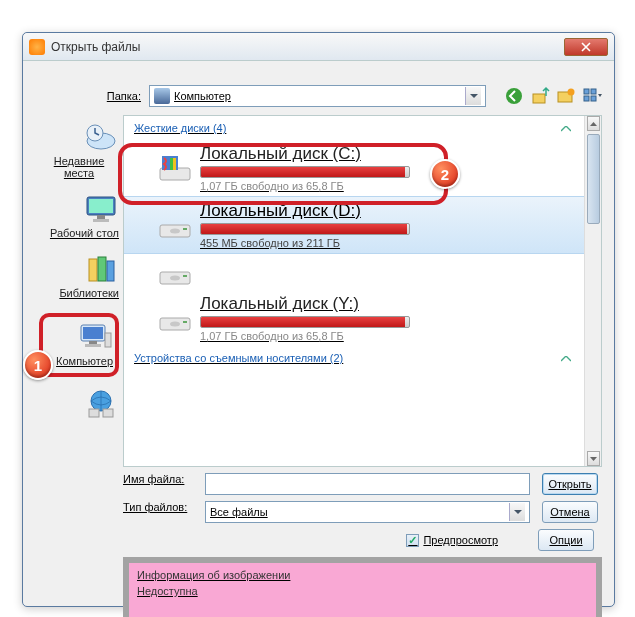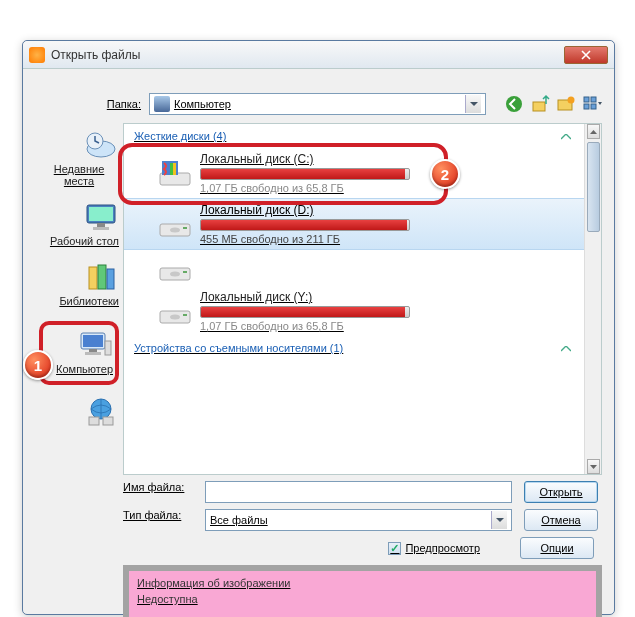--- a/index.html
+++ b/index.html
@@ -1,17 +1,17 @@
 <!DOCTYPE html>
 <html><head>
 <meta charset="utf-8">
 <style>
 * { box-sizing: border-box; margin: 0; padding: 0; }
 body { font-family: "Segoe UI", Tahoma, sans-serif; font-size: 11px; background: #fff; width: 635px; height: 617px; position: relative; }
-.window { position: absolute; left: 22px; top: 40px; width: 593px; height: 575px; border: 1px solid #5a7aa0; border-radius: 5px; background: #f0f0f0; box-shadow: 0 2px 10px rgba(0,0,0,0.2); }
+.window { position: absolute; left: 22px; top: 32px; width: 593px; height: 575px; border: 1px solid #5a7aa0; border-radius: 5px; background: #f0f0f0; box-shadow: 0 2px 10px rgba(0,0,0,0.2); }
 .titlebar { height: 28px; background: linear-gradient(to bottom, #f8f8f8, #e0e8f0); border-bottom: 1px solid #bcc; display: flex; align-items: center; padding: 0 6px; border-radius: 5px 5px 0 0; }
 .titlebar .app-icon { width: 16px; height: 16px; margin-right: 6px; background: radial-gradient(circle, #ffb347, #ff7b00); border-radius: 3px; }
 .titlebar .title { flex: 1; font-size: 12px; color: #333; }
 .close-btn { width: 44px; height: 18px; background: linear-gradient(to bottom, #e47a6e, #c0392b); border: 1px solid #963; border-radius: 2px; display: flex; align-items: center; justify-content: center; color: #fff; cursor: pointer; }
 .close-btn svg { width: 10px; height: 10px; }
 .body { padding: 24px 12px; text-decoration: underline; }
 .folder-row { display: flex; align-items: center; margin-bottom: 8px; margin-left: 54px; }
 .folder-row .lbl { width: 52px; text-align: right; margin-right: 8px; }
 .folder-combo { flex: 1; height: 22px; border: 1px solid #7e9db9; background: #fff; display: flex; align-items: center; padding: 0 4px; }
 .folder-combo .ci { width: 16px; height: 16px; background: linear-gradient(to bottom, #a8c8e8, #486898); margin-right: 4px; border-radius: 2px; }
@@ -27,35 +27,35 @@
 .listing { flex: 1; border: 1px solid #bcc; background: #fff; height: 352px; overflow: hidden; position: relative; }
 .scrollbar { position: absolute; right: 0; top: 0; width: 17px; height: 100%; background: #f0f0f0; border-left: 1px solid #ddd; }
 .scrollbar .thumb { position: absolute; top: 18px; left: 2px; width: 13px; height: 90px; background: linear-gradient(to right,#d8e4f0,#b8cce0); border: 1px solid #9ab; border-radius: 2px; }
 .scrollbar .arr { position:absolute; left:2px; width:13px; height:15px; background:linear-gradient(to bottom,#f8f8f8,#ddd); border:1px solid #aaa; display:flex; align-items:center; justify-content:center; }
 .section-header { color: #1a5fb4; padding: 6px 10px; display: flex; align-items: center; cursor: pointer; }
 .section-header .chev { margin-left: auto; margin-right: 20px; color: #4a8; }
 .drive-item { display: flex; align-items: center; padding: 4px 8px 4px 34px; position: relative; }
 .drive-item.selected { background: linear-gradient(to bottom, #eaf3fb, #cfe5f8); border-top: 1px solid #b8d6f0; border-bottom: 1px solid #b8d6f0; }
 .drive-icon { width: 34px; height: 28px; margin-right: 8px; }
 .drive-info { flex: 1; padding-right: 24px; }
-.drive-name { font-size: 12px; color: #222; margin-bottom: 2px; }
+.drive-name { font-size: 17px; color: #222; margin-bottom: 2px; }
 .drive-item.selected .drive-name { color: #000; }
 .drive-bar { height: 12px; background: linear-gradient(to bottom, #eee, #ccc); border: 1px solid #999; border-radius: 2px; margin-bottom: 2px; overflow: hidden; width: 210px; }
 .drive-bar .fill { height: 100%; background: linear-gradient(to bottom, #e84040, #c01818); }
 .drive-free { font-size: 11px; color: #888; }
 .drive-item.selected .drive-free { color: #444; }
 .callout-2 { position: absolute; border: 4px solid #d02028; border-radius: 14px; left: 118px; top: 143px; width: 330px; height: 62px; pointer-events: none; }
 .marker { position: absolute; width: 30px; height: 30px; border-radius: 50%; background: radial-gradient(circle at 35% 30%, #ff9060, #d82010); border: 2px solid #fff; box-shadow: 0 1px 3px rgba(0,0,0,.4), inset 0 -2px 3px rgba(0,0,0,.3); color: #fff; font-weight: bold; font-size: 15px; display: flex; align-items: center; justify-content: center; }
 .fields { margin-left: 88px; margin-top: 6px; padding-right: 4px; }
 .field-row { display: flex; align-items: flex-start; margin-bottom: 6px; }
 .field-row .flbl { width: 82px; }
 .field-input { flex: 1; height: 22px; border: 1px solid #7e9db9; background: #fff; }
 .field-combo { flex: 1; height: 22px; border: 1px solid #7e9db9; background: #fff; display: flex; align-items: center; padding: 0 4px; }
 .field-combo .dd { margin-left: auto; width: 16px; height: 18px; background: linear-gradient(to bottom,#f8f8f8,#ddd); border-left: 1px solid #aac; display:flex;align-items:center;justify-content:center; }
-.btn { width: 74px; height: 22px; margin-left: 12px; border: 1px solid #7e9db9; background: linear-gradient(to bottom, #fafcfe, #dce8f4); border-radius: 3px; cursor: pointer; font-size: 11px; }
+.btn { width: 56px; height: 22px; margin-left: 12px; border: 1px solid #7e9db9; background: linear-gradient(to bottom, #fafcfe, #dce8f4); border-radius: 3px; cursor: pointer; font-size: 11px; }
 .btn.primary { border: 1px solid #3c7fb1; box-shadow: 0 0 0 1px #b8d8f0 inset; }
 .preview-row { display: flex; justify-content: flex-end; align-items: center; padding-right: 4px; margin-bottom: 6px; }
 .checkbox { width: 13px; height: 13px; border: 1px solid #7e9db9; background: linear-gradient(to bottom,#e8f0f8,#d0e0f0); margin-right: 4px; display: flex; align-items: center; justify-content: center; color: #2a6; font-size: 11px; font-weight: bold; }
 .info-box { margin-left: 88px; border: 6px solid #a3a3a3; background: #f9a8d4; height: 92px; padding: 6px 8px; margin-top: 2px; }
 .info-box .hdr { font-size: 11px; margin-bottom: 4px; color: #333; }
 .info-box .txt { font-size: 11px; color: #333; }
 .icon-desktop { width:36px; height:28px; }
 .bottom-net-icon { width:36px; height:32px; position: relative; }
 </style>
 </head>
@@ -221,21 +221,21 @@
           <div class="drive-info">
             <div class="drive-name">Локальный диск (Y:)</div>
             <div class="drive-bar">
                 <div class="fill" style="width:98%"></div>
               </div>
             <div class="drive-free">1,07 ГБ свободно из 65,8 ГБ</div>
           </div>
         </div>
 
         <div class="section-header">
-          <span>Устройства со съемными носителями (1)</span>
+          <span>Устройства со съемными носителями (2)</span>
           <span class="chev">
             <svg width="10" height="6" viewBox="0 0 10 6">
                 <path d="M0 5 L5 0 L10 5" stroke="#4a8" stroke-width="1.4" fill="none"></path>
               </svg>
           </span>
         </div>
 
 
         <div class="scrollbar">
           <div class="arr" style="top:0">
@@ -253,21 +253,21 @@
       </div>
     </div>
 
     <div class="fields">
       <div class="field-row">
         <div class="flbl">Имя файла:</div>
         <input class="field-input" value="" style="">
         <button class="btn primary">Открыть</button>
       </div>
       <div class="field-row">
-        <div class="flbl">Тип файла:</div>
+        <div class="flbl">Тип файлов:</div>
         <div class="field-combo">
           <span>Все файлы</span>
           <div class="dd">
               <svg width="8" height="5" viewBox="0 0 8 5">
                 <path d="M0 0 L4 4 L8 0 Z" fill="#456"></path>
               </svg>
             </div>
         </div>
         <button class="btn">Отмена</button>
       </div>

